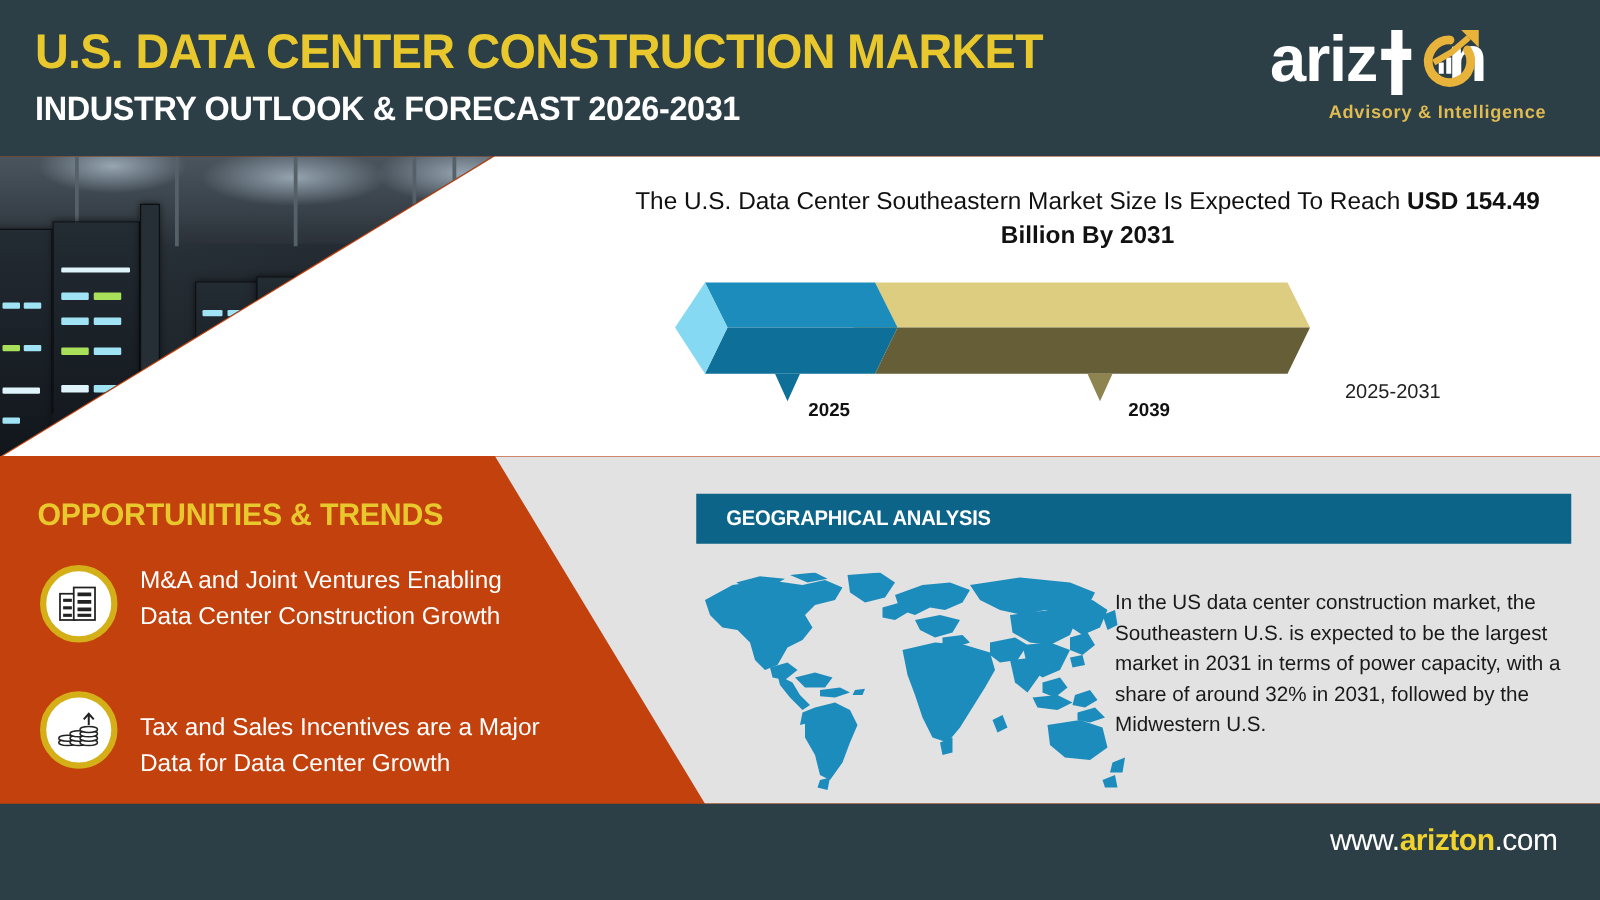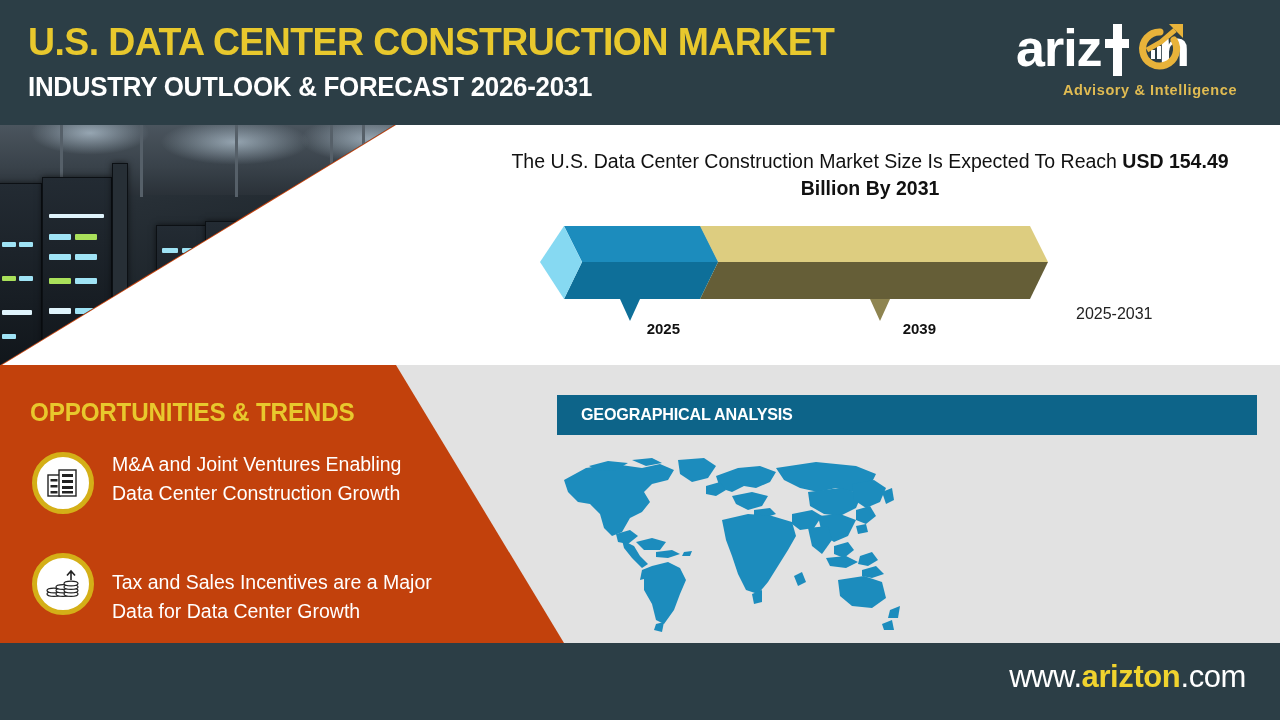--- a/index.html
+++ b/index.html
@@ -122,21 +122,21 @@
   .geo-map{position:absolute;left:556px;top:458px;width:345px;height:180px;z-index:3;}
   .geo-text{
     position:absolute;left:892px;top:470px;width:366px;
     font-size:16.5px;color:#1a1a1a;line-height:24.5px;z-index:3;
   }
 
   
   .footer{position:absolute;left:0;top:643px;width:1280px;height:77px;background:#2c3e46;z-index:2;}
   .footer-url{
     position:absolute;right:34px;top:16px;
-    font-size:31px;color:#ffffff;letter-spacing:-0.4px;white-space:nowrap;
+    font-size:24px;color:#ffffff;letter-spacing:-0.4px;white-space:nowrap;
   }
   .footer-url b{color:#f0d32e;font-weight:bold;}
 </style>
 </head>
 <body>
 
 <div id="page">
 
   <div class="header">
     <div class="hdr-title">U.S. DATA CENTER CONSTRUCTION MARKET</div>
@@ -238,21 +238,21 @@
       <div class="rack" style="left:416px;top:116px;width:40px;height:108px;opacity:.7;">
         <div class="led ledg" style="left:5px;top:20px;width:26px;height:5px;"></div>
         <div class="led ledc" style="left:5px;top:40px;width:26px;height:5px;"></div>
       </div>
     </div>
   </div>
 
   <div class="white-panel"></div>
 
   <div class="kpi-head">
-    <span>The U.S. Data Center Construction Market Size Is Expected To Reach </span><b>USD 154.49 Billion By 2031</b>
+    <span>The U.S. Data Center Southeastern Market Size Is Expected To Reach </span><b>USD 154.49 Billion By 2031</b>
   </div>
 
   <div class="bars">
     <svg width="1280" height="240" viewBox="0 0 1280 240" style="position:absolute;left:0;top:0;">
 
       <g>
         <polygon points="700,101 1030,101 1048,137 718,137" fill="#ddcd80"></polygon>
         <polygon points="718,137 1048,137 1030,174 700,174" fill="#655e37"></polygon>
         <polygon points="700,101 718,137 700,174 683,137" fill="#c6b469"></polygon>
         <polygon points="870,174 890,174 880,196" fill="#8e8450"></polygon>
@@ -359,20 +359,21 @@
       <path d="M270,100 L290,98 L302,104 L290,110 L274,108 Z"></path>
       <path d="M304,98 L316,94 L322,102 L312,108 L302,106 Z"></path>
       <path d="M306,112 L320,108 L328,116 L316,120 L306,118 Z"></path>
 
       <path d="M282,122 L308,118 L326,124 L330,140 L316,150 L296,148 L284,138 Z"></path>
       <path d="M334,152 L344,148 L342,160 L332,160 Z"></path>
       <path d="M326,166 L336,162 L338,172 L328,172 Z"></path>
     </g>
   </svg>
 
+  <div class="geo-text">In the US data center construction market, the Southeastern U.S. is expected to be the largest market in 2031 in terms of power capacity, with a share of around 32% in 2031, followed by the Midwestern U.S.</div>
 
   <div class="footer">
     <div class="footer-url">
       <span>www.</span><b>arizton</b><span>.com</span>
     </div>
   </div>
 
 </div>
 
 </body></html>

